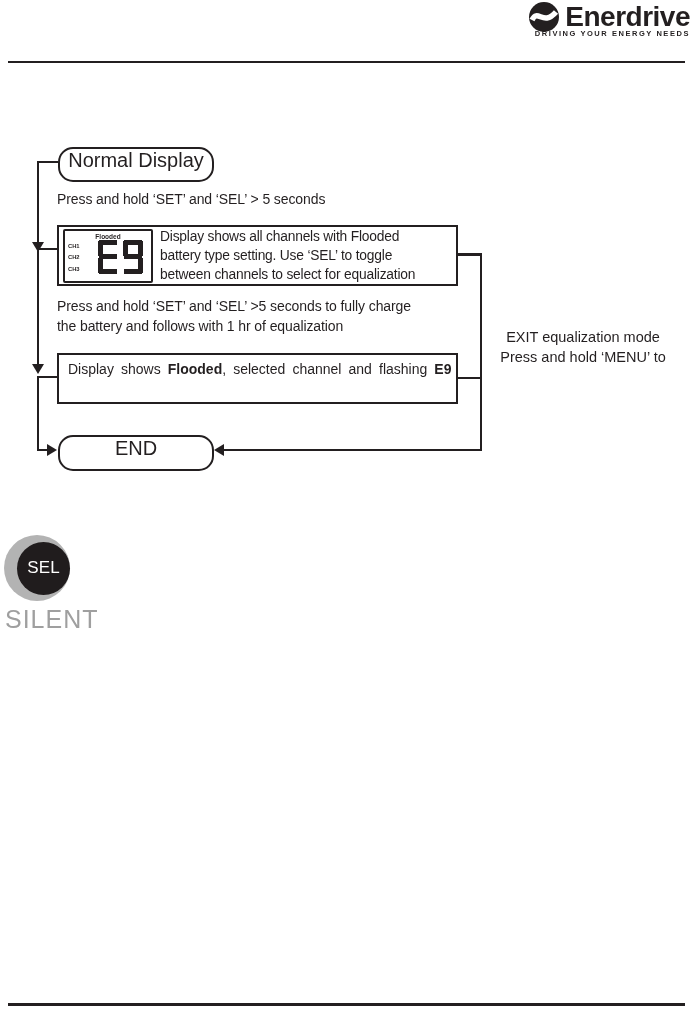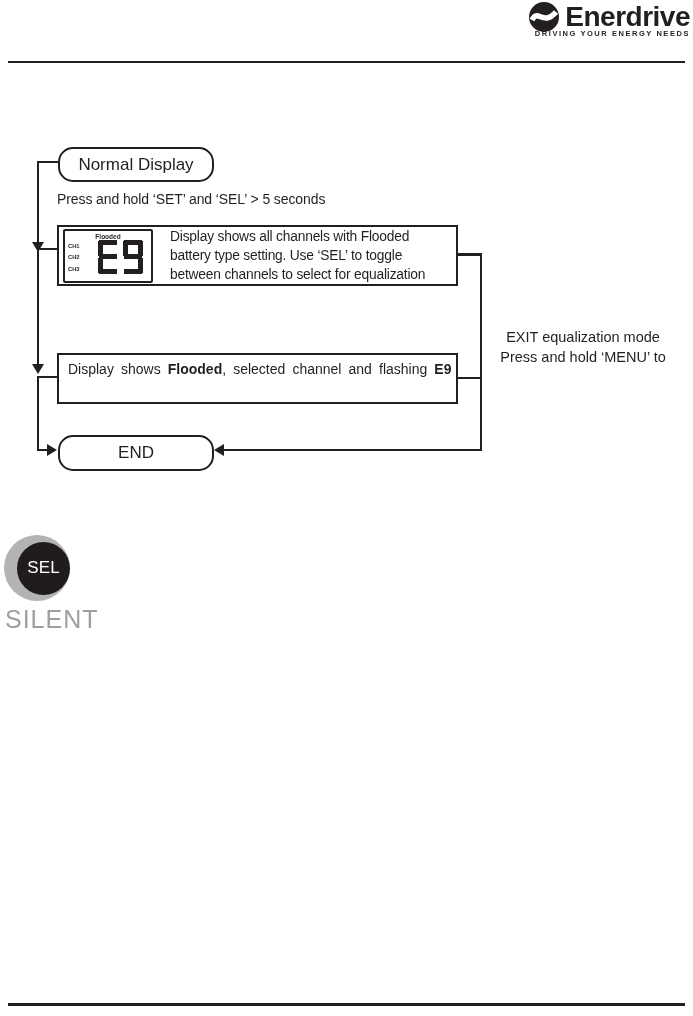--- a/index.html
+++ b/index.html
@@ -8,26 +8,26 @@
 
   
   .logo{position:absolute;top:2px;right:3px;display:flex;flex-direction:column;align-items:flex-end;}
   .logo-row{display:flex;align-items:center;gap:6px;}
   .brand{font-size:28px;font-weight:bold;letter-spacing:-0.5px;line-height:30px;}
   .tagline{font-size:7.5px;font-weight:bold;letter-spacing:1.55px;margin-top:-3px;white-space:nowrap;}
   .rule{position:absolute;background:#231f20;}
 
   
   .rounded-node{position:absolute;border:2px solid #231f20;border-radius:15px;
-    display:flex;align-items:center;justify-content:center;font-size:17px;background:#fff;}
+    display:flex;justify-content:center;font-size:20px;background:#fff;}
   .rect-node{position:absolute;border:2px solid #231f20;background:#fff;box-sizing:border-box;}
   .label-text{position:absolute;font-size:14px;line-height:19.5px;letter-spacing:-0.1px;white-space:nowrap;}
 
   .box1{left:57px;top:225px;width:401px;height:61px;display:flex;align-items:center;}
-  .box1-text{font-size:13.8px;line-height:19px;letter-spacing:-0.2px;padding-left:17px;white-space:nowrap;}
+  .box1-text{font-size:13.8px;line-height:19px;letter-spacing:-0.2px;padding-left:7px;white-space:nowrap;}
 
   
   .lcd{position:relative;width:86px;height:50px;border:2px solid #231f20;border-radius:2px;margin-left:4px;flex:0 0 auto;background:#fff;}
   .lcd-flooded{position:absolute;top:2px;left:50%;transform:translateX(-50%);font-size:6.5px;font-weight:bold;}
   .lcd-channels{position:absolute;left:3px;top:12px;display:flex;flex-direction:column;gap:5.5px;font-size:5.8px;font-weight:bold;}
   .lcd-code{position:absolute;left:33px;top:9px;display:flex;gap:5px;}
   .sd{position:relative;width:20px;height:34px;}
   .sg{position:absolute;background:#231f20;}
   .sg.a{left:1px;right:1px;top:0;height:5px;}
   .sg.g{left:1px;right:1px;top:14.5px;height:5px;}
@@ -106,20 +106,24 @@
           </div>
         </div>
     </div>
     <div class="box1-text">
       <div>Display shows all channels with Flooded</div>
       <div>battery type setting. Use ‘SEL’ to toggle</div>
       <div>between channels to select for equalization</div>
     </div>
   </div>
 
+  <div class="label-text" style="left:57px;top:297px;">
+    <div>Press and hold ‘SET’ and ‘SEL’ &gt;5 seconds to fully charge</div>
+    <div>the battery and follows with 1 hr of equalization</div>
+  </div>
 
   <div class="rect-node box2">
     <div class="justified"><span>Display shows </span><b>Flooded</b><span>, selected channel and flashing </span><b>E9</b></div>
   </div>
 
   <div class="rounded-node" style="left:58px;top:435px;width:152px;height:32px;">
     <span>END</span>
   </div>
 
   <div class="menu-note">

